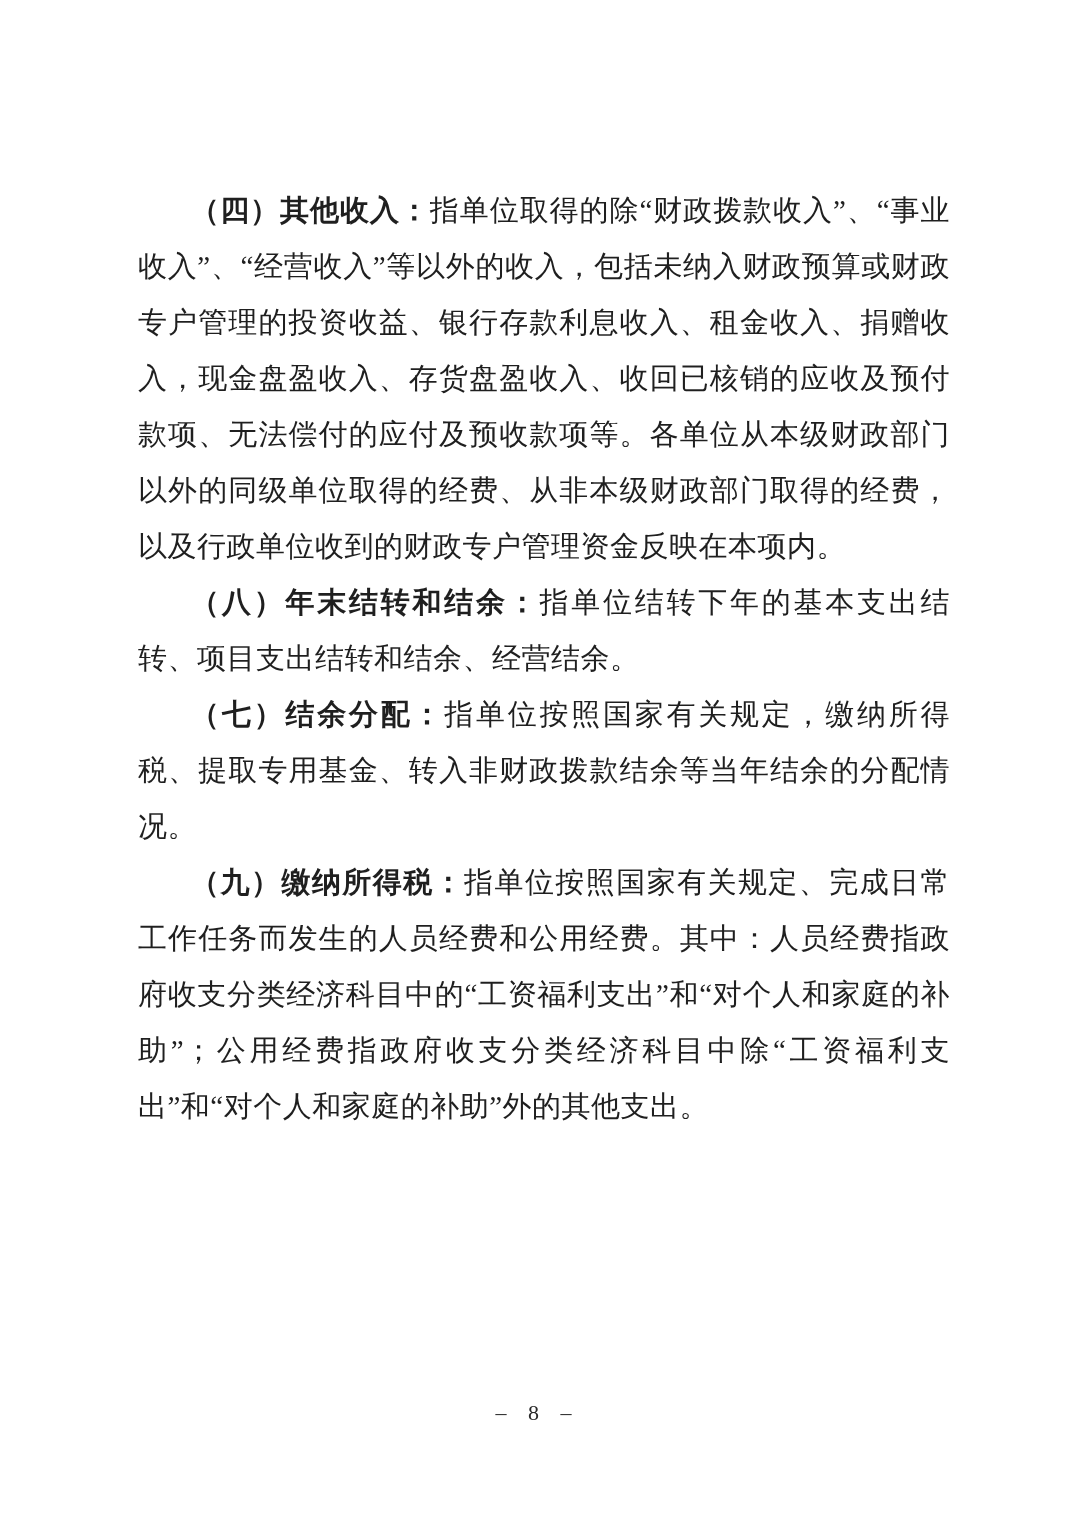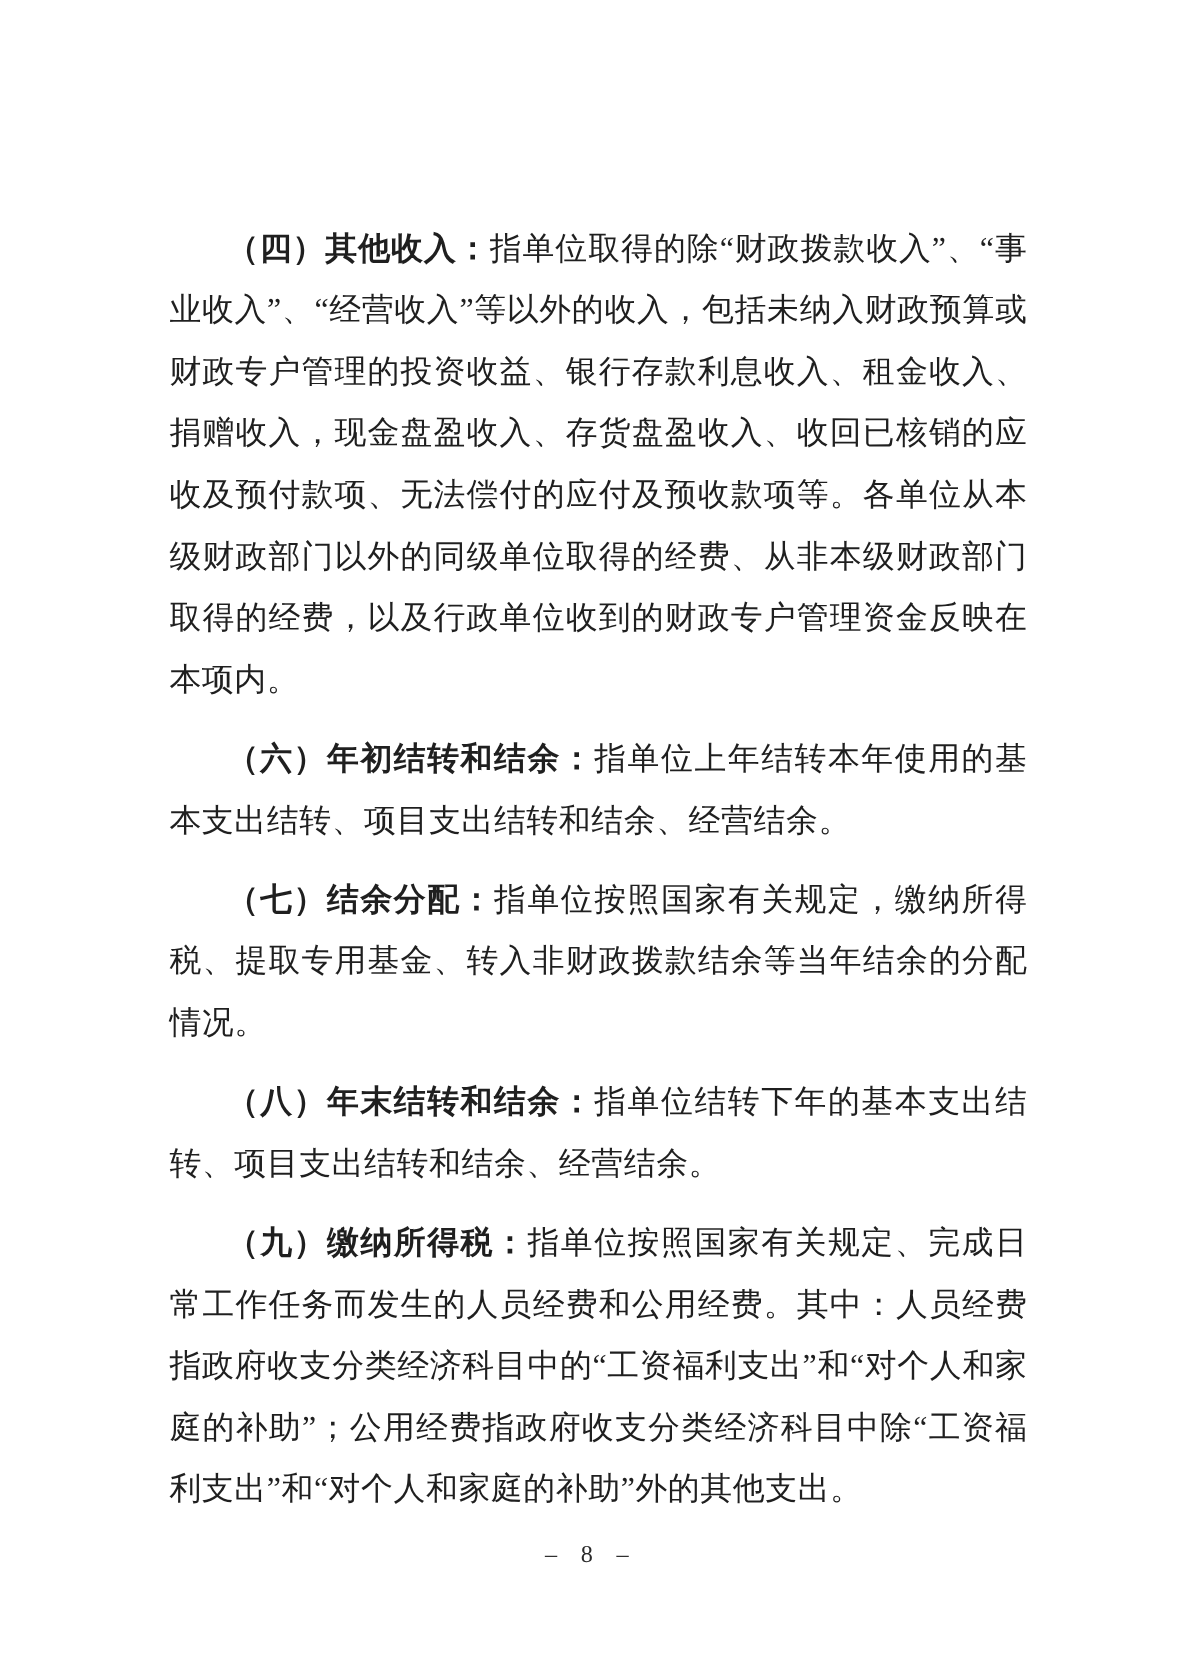--- a/index.html
+++ b/index.html
@@ -20,21 +20,21 @@
     inset: 0;
     background: #ffffff;
   }
   .content {
     position: absolute;
     left: 138px;
     top: 182px;
     width: 812px;
   }
   .para {
-    margin: 16px;
+    margin: 0;
     font-size: 29px;
     line-height: 56px;
     text-align: justify;
     text-justify: inter-ideograph;
     text-indent: 1.8em;
     letter-spacing: 0.5px;
     word-break: normal;
   }
   .para .lead {
     font-weight: bold;
@@ -53,24 +53,23 @@
 </style>
 </head>
 <body>
 
 <div class="page">
   <div class="content">
 
     <p class="para"><span class="lead">（四）其他收入：</span><span>指单位取得的除“财政拨款收入”、“事业收入”、“经营收入”等以外的收入，包括未纳入财政预算或财政专户管理的投资收益、银行存款利息收入、租金收入、捐赠收入，现金盘盈收入、存货盘盈收入、收回已核销的应收及预付款项、无法偿付的应付及预收款项等。各单位从本级财政部门以外的同级单位取得的经费、从非本级财政部门取得的经费，以及行政单位收到的财政专户管理资金反映在本项内。</span></p>
 
 
-    <p class="para"><span class="lead">（六）年初结转和结余：</span><span>指单位上年结转本年使用的基本支出结转、项目支出结转和结余、经营结余。</span></p>
+
+    <p class="para"><span class="lead">（八）年末结转和结余：</span><span>指单位结转下年的基本支出结转、项目支出结转和结余、经营结余。</span></p>
 
     <p class="para"><span class="lead">（七）结余分配：</span><span>指单位按照国家有关规定，缴纳所得税、提取专用基金、转入非财政拨款结余等当年结余的分配情况。</span></p>
-
-    <p class="para"><span class="lead">（八）年末结转和结余：</span><span>指单位结转下年的基本支出结转、项目支出结转和结余、经营结余。</span></p>
 
     <p class="para"><span class="lead">（九）缴纳所得税：</span><span>指单位按照国家有关规定、完成日常工作任务而发生的人员经费和公用经费。其中：人员经费指政府收支分类经济科目中的“工资福利支出”和“对个人和家庭的补助”；公用经费指政府收支分类经济科目中除“工资福利支出”和“对个人和家庭的补助”外的其他支出。</span></p>
 
   </div>
 
   <div class="footer">– 8 –</div>
 </div>
 
 </body></html>

